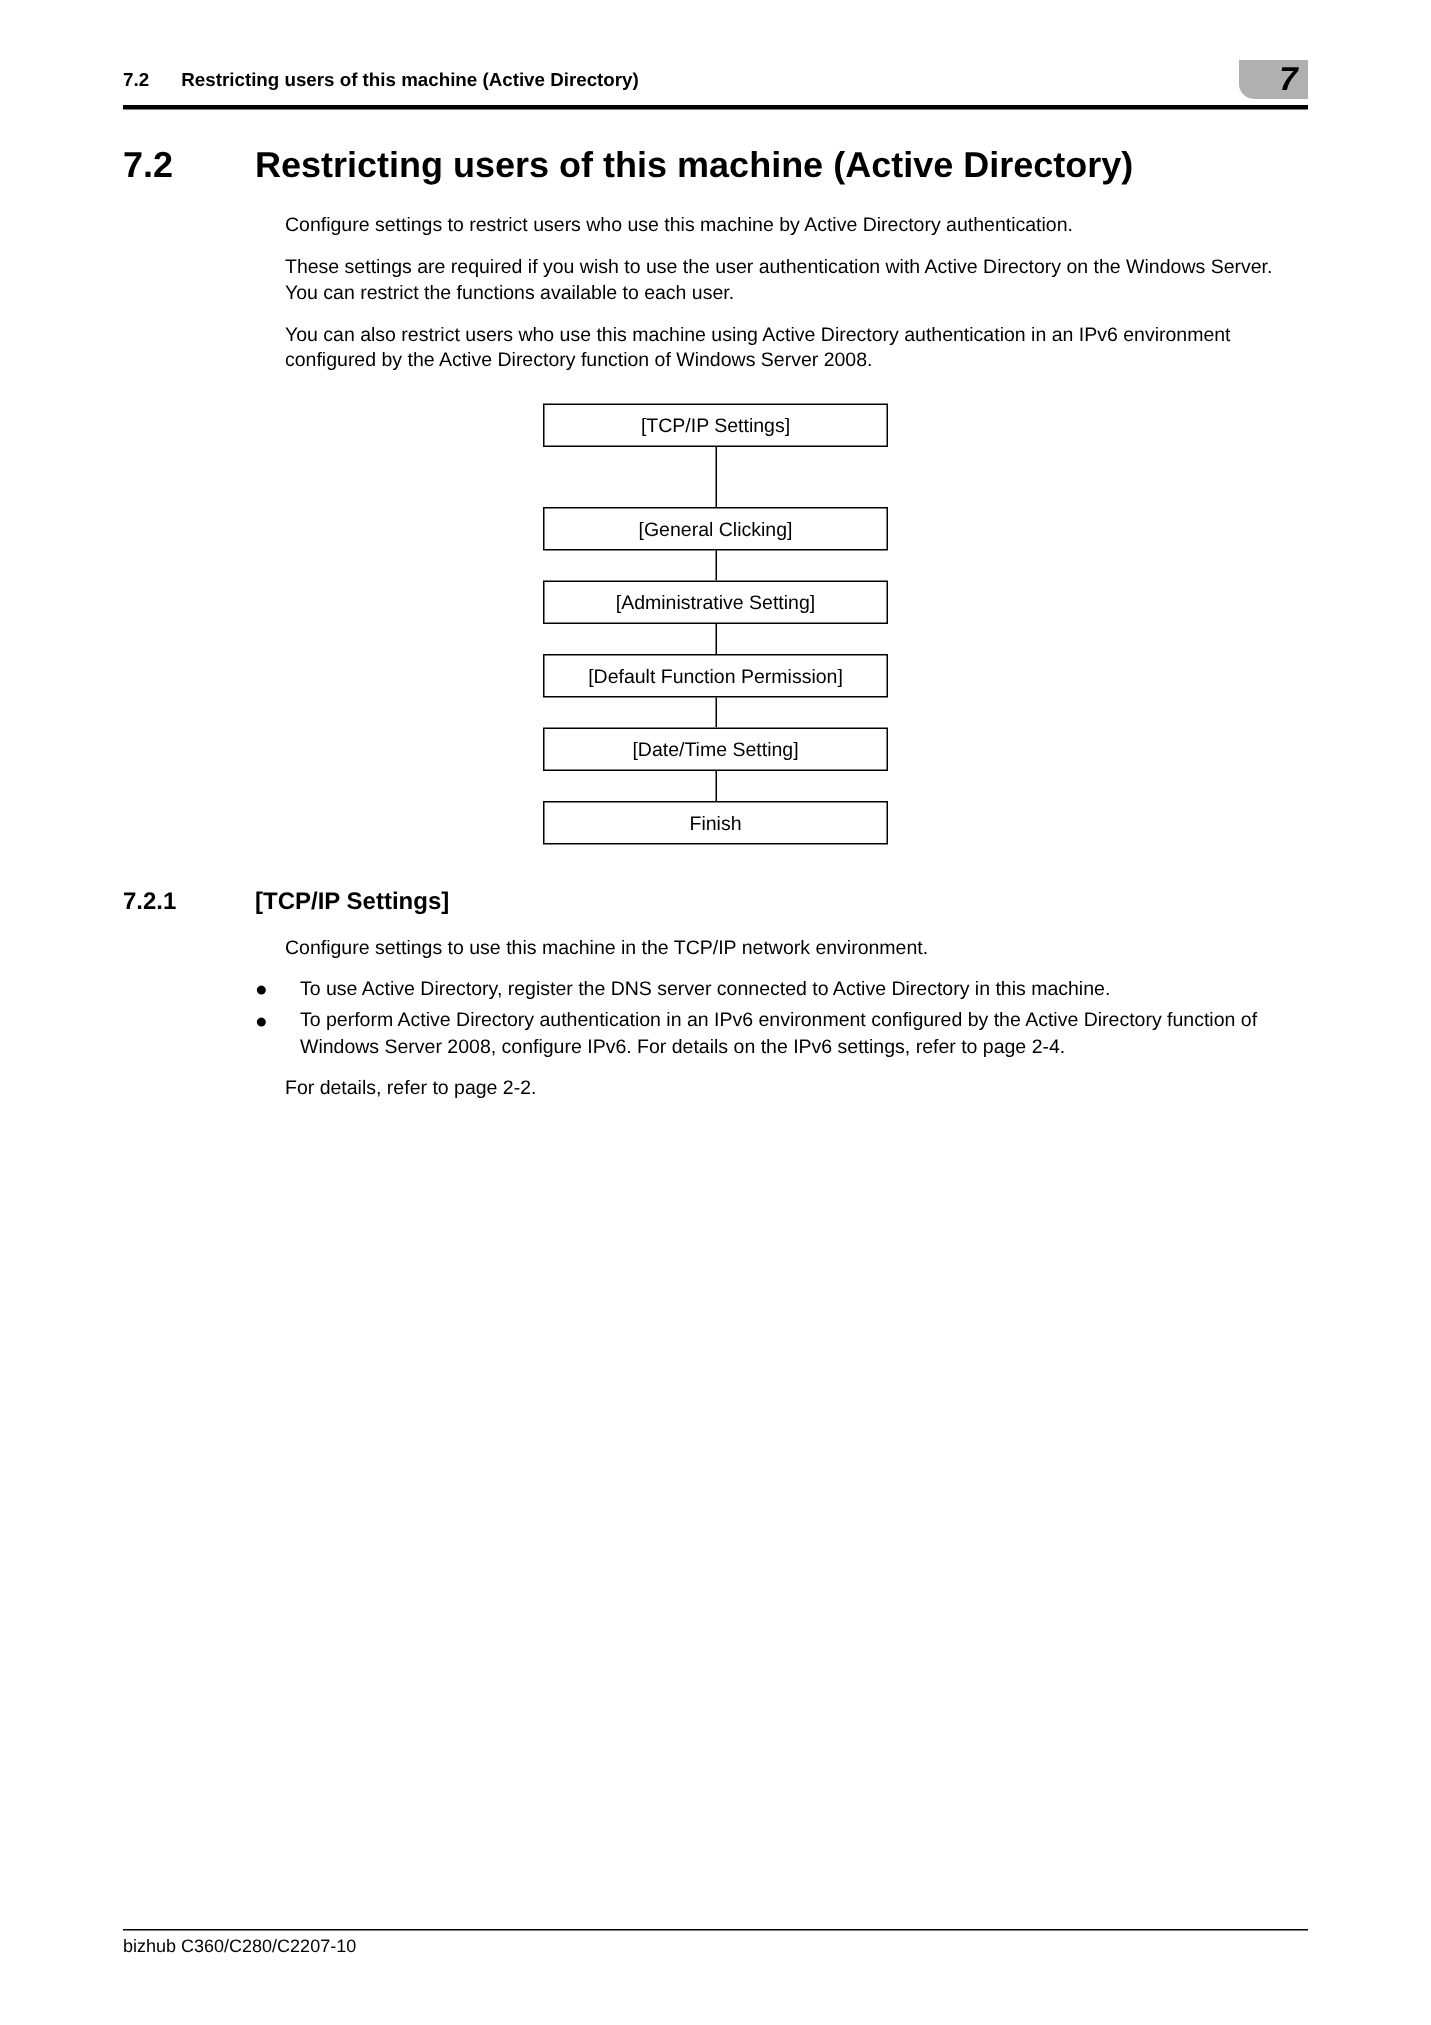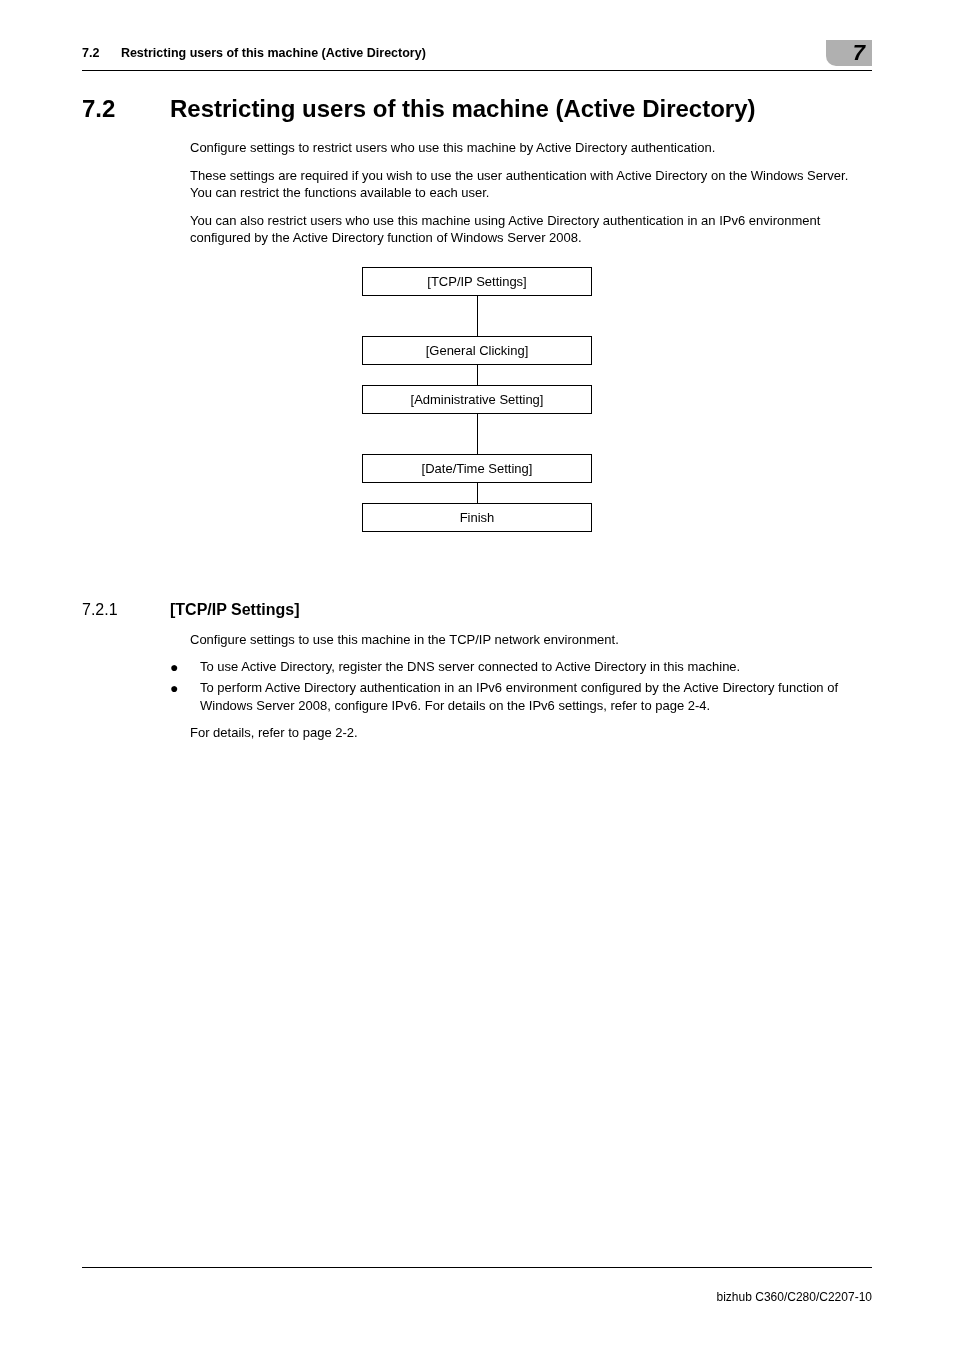--- a/index.html
+++ b/index.html
@@ -13,21 +13,21 @@
     }
     .page {
       padding: 40px 82px 50px 82px;
       height: 100%;
       position: relative;
     }
     .header-row {
       display: flex;
       justify-content: space-between;
       align-items: center;
-      border-bottom: 1px solid #000000;
+      border-bottom: 3px solid #000000;
       padding-bottom: 4px;
       margin-bottom: 24px;
     }
     .header-left {
       font-size: 12.5px;
       font-weight: bold;
     }
     .header-sec {
       display: inline-block;
       margin-right: 18px;
@@ -87,24 +87,23 @@
       background: #000;
     }
     .h2-row {
       display: flex;
       align-items: baseline;
       margin-bottom: 12px;
       margin-top: 10px;
     }
     .h2-num {
       font-size: 16px;
-      font-weight: normal;
+      font-weight: bold;
       width: 88px;
       flex-shrink: 0;
-      margin-top: 39px;
     }
     .h2-title {
       font-size: 16px;
       font-weight: bold;
     }
     .bullet-list {
       margin-left: 88px;
       font-size: 13px;
       line-height: 1.35;
     }
@@ -119,23 +118,23 @@
     }
     .bullet-text {
       flex: 1;
     }
     .footer {
       position: absolute;
       bottom: 46px;
       left: 82px;
       right: 82px;
       border-top: 1px solid #000;
-      padding-top: 22px;
+      padding-top: 3px;
       display: flex;
-      justify-content: flex-end;
+      justify-content: flex-start;
       font-size: 12px;
     }
   </style>
 </head>
 <body>
 
 <div class="page">
   <div class="header-row">
     <div class="header-left">
       <span class="header-sec">7.2</span>
@@ -156,20 +155,21 @@
   <p class="body-text">You can also restrict users who use this machine using Active Directory authentication in an IPv6 environment configured by the Active Directory function of Windows Server 2008.</p>
 
   <div class="flowchart">
     <div class="flow-box">[TCP/IP Settings]</div>
     <div class="flow-connector"></div>
     <div class="flow-connector"></div>
     <div class="flow-box">[General Clicking]</div>
     <div class="flow-connector"></div>
     <div class="flow-box">[Administrative Setting]</div>
     <div class="flow-connector"></div>
+    <div class="flow-box">[Default Function Permission]</div>
     <div class="flow-connector"></div>
     <div class="flow-box">[Date/Time Setting]</div>
     <div class="flow-connector"></div>
     <div class="flow-box">Finish</div>
   </div>
 
   <div class="h2-row">
     <div class="h2-num">7.2.1</div>
     <div class="h2-title">[TCP/IP Settings]</div>
   </div>

